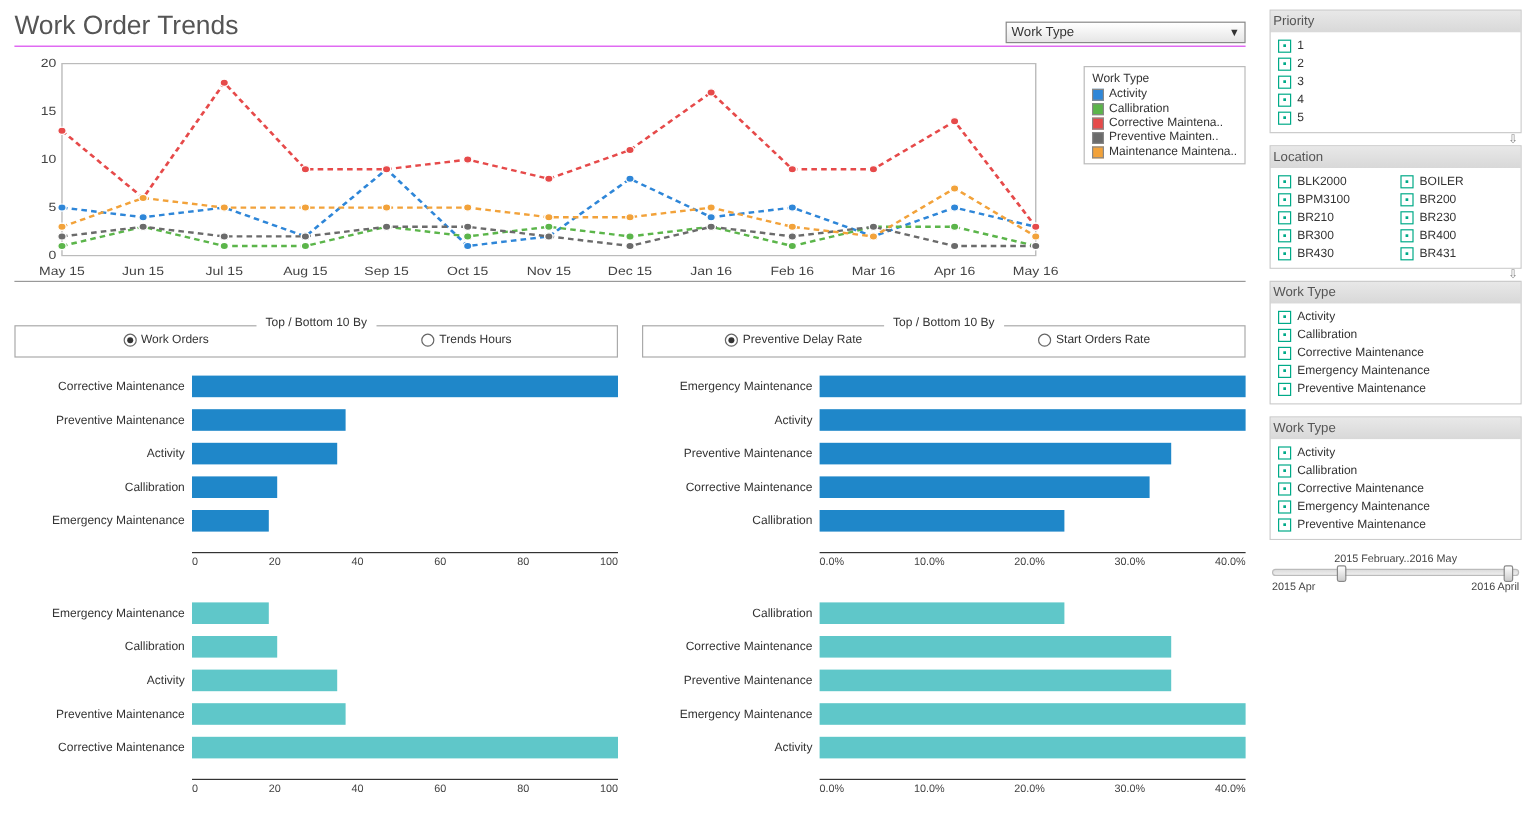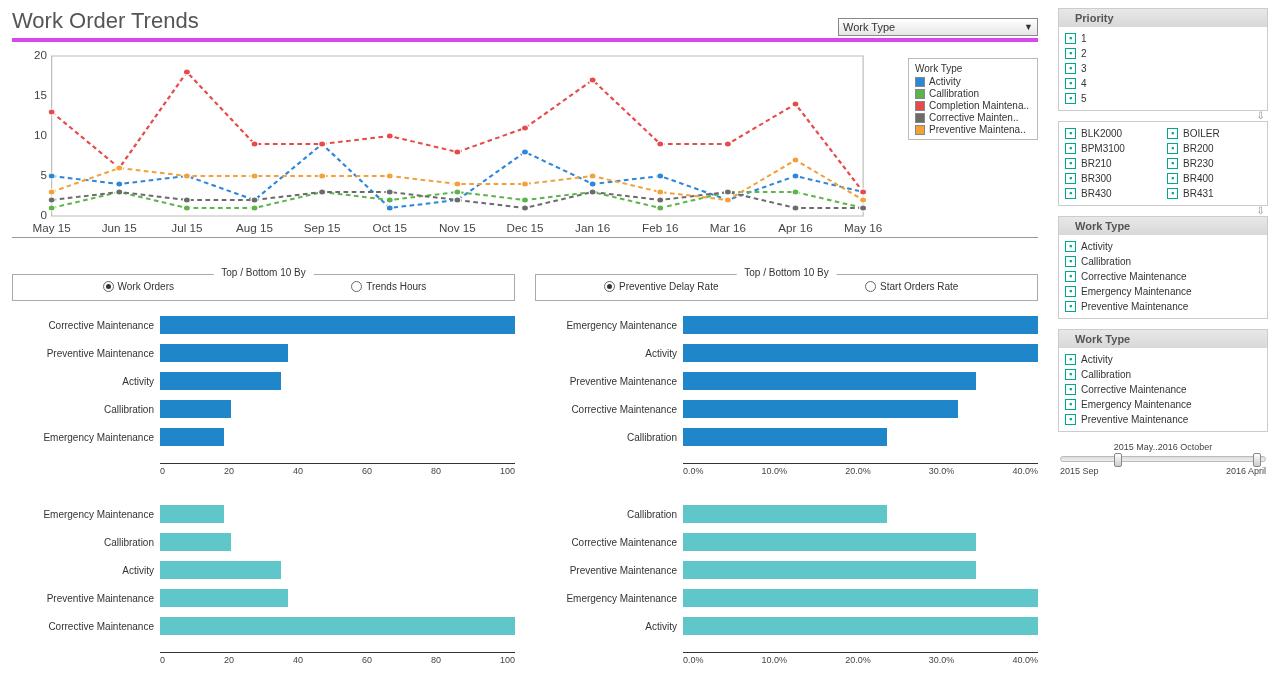--- a/index.html
+++ b/index.html
@@ -1,21 +1,21 @@
 <!DOCTYPE html>
 <html><head>
 <meta charset="utf-8">
 <style>
 *{box-sizing:border-box;margin:0;padding:0;font-family:Arial,Helvetica,sans-serif}
 body{background:#fff;color:#333;font-size:11px}
 .page{display:flex;gap:20px;padding:8px 12px}
 .main{flex:1;min-width:0}
 .sidebar{width:210px;flex-shrink:0}
 .title{font-size:22px;color:#555;font-weight:400;margin-bottom:2px}
-.top-row{display:flex;align-items:flex-end;justify-content:space-between;border-bottom:4px solid #d946ef;padding-bottom:2px}
+.top-row{display:flex;align-items:flex-end;justify-content:space-between;border-bottom:1px solid #d946ef;padding-bottom:2px}
 .dropdown{border:1px solid #888;background:linear-gradient(#fff,#e6e6e6);font-size:11px;padding:2px 4px;width:200px;display:flex;justify-content:space-between;align-items:center}
 .dropdown .caret{font-size:9px}
 .chart-wrap{position:relative;margin-top:6px;height:190px;border-bottom:1px solid #999}
 .legend{position:absolute;right:0;top:10px;border:1px solid #bbb;background:#fff;font-size:10px;padding:4px 6px;min-width:130px;z-index:5}
 .legend .lg-head{margin-bottom:2px}
 .legend .lg-item{display:flex;align-items:center;gap:4px;margin-top:1px}
 .sw{width:10px;height:10px;border:1px solid #888}
 .panels{display:flex;gap:20px;margin-top:36px}
 .panel{flex:1;min-width:0}
 .sel-box{border:1px solid #aaa;position:relative;margin-bottom:12px;padding:6px 0 8px 0;display:flex}
@@ -23,21 +23,21 @@
 .radio-opt{flex:1;text-align:center;font-size:10px;display:flex;align-items:center;justify-content:center;gap:4px}
 .radio{width:11px;height:11px;border:1px solid #666;border-radius:50%;display:inline-flex;align-items:center;justify-content:center}
 .radio.on::after{content:"";width:5px;height:5px;background:#333;border-radius:50%}
 .hbars{position:relative;height:150px}
 .hbar-row{display:flex;align-items:center;height:24px;margin-bottom:4px}
 .hbar-label{width:148px;text-align:right;padding-right:6px;font-size:10px;color:#333}
 .hbar-track{flex:1;position:relative;height:18px}
 .hbar-fill{height:100%}
 .xaxis{display:flex;margin-left:148px;font-size:9px;color:#444;justify-content:space-between;padding-top:2px;border-top:1px solid #333}
 .side-box{border:1px solid #ccc;background:#eee;margin-bottom:10px}
-.side-head{background:linear-gradient(#e8e8e8,#d8d8d8);padding:3px 16px;font-weight:700;color:#555;font-size:11px}
+.side-head{background:linear-gradient(#e8e8e8,#d8d8d8);padding:3px 2px;font-weight:400;color:#555;font-size:11px}
 .side-body{padding:4px 6px;background:#fff}
 .chk-row{display:flex;align-items:center;gap:5px;padding:2px 0;font-size:10px;color:#333}
 .chk{width:11px;height:11px;border:1px solid #0a8;display:inline-flex;align-items:center;justify-content:center;color:#0a8;font-size:9px;line-height:1}
 .two-col{display:grid;grid-template-columns:1fr 1fr;column-gap:8px}
 .expand{float:right;color:#888;font-size:10px;padding-right:2px}
 .slider{margin-top:6px}
 .slider-track{height:6px;background:linear-gradient(#ddd,#eee);border:1px solid #bbb;border-radius:3px;position:relative;margin:4px 2px}
 .slider-handle{position:absolute;top:-4px;width:8px;height:14px;background:linear-gradient(#fff,#ccc);border:1px solid #888;border-radius:2px}
 .slider-labels{display:flex;justify-content:space-between;font-size:9px;color:#444;padding:0 2px}
 .slider-range{text-align:center;font-size:9px;color:#444;margin-bottom:2px}
@@ -154,29 +154,29 @@
             <div class="lg-item">
               <span class="sw" style="background:#2e86d8"></span>
               <span>Activity</span>
             </div>
             <div class="lg-item">
               <span class="sw" style="background:#5bb54a"></span>
               <span>Callibration</span>
             </div>
             <div class="lg-item">
               <span class="sw" style="background:#e64a4a"></span>
-              <span>Completion Maintena..</span>
+              <span>Corrective Maintena..</span>
             </div>
             <div class="lg-item">
               <span class="sw" style="background:#6b6b6b"></span>
-              <span>Corrective Mainten..</span>
+              <span>Preventive Mainten..</span>
             </div>
             <div class="lg-item">
               <span class="sw" style="background:#f2a23a"></span>
-              <span>Preventive Maintena..</span>
+              <span>Maintenance Maintena..</span>
             </div>
           </div>
       </div>
     </div>
 
     <div class="panels">
       <div class="panel">
         <div class="sel-box">
           <div class="sel-title">Top / Bottom 10 By</div>
           <div class="radio-opt">
@@ -386,20 +386,21 @@
             <span>4</span>
           </div>
           <div class="chk-row">
             <span class="chk">▪</span>
             <span>5</span>
           </div>
         </div>
       <span class="expand">⇩</span>
     </div>
     <div class="side-box">
+      <div class="side-head">Location</div>
       <div class="side-body two-col" id="flt-location">
           <div class="chk-row">
             <span class="chk">▪</span>
             <span>BLK2000</span>
           </div>
           <div class="chk-row">
             <span class="chk">▪</span>
             <span>BOILER</span>
           </div>
           <div class="chk-row">
@@ -481,24 +482,24 @@
             <span class="chk">▪</span>
             <span>Emergency Maintenance</span>
           </div>
           <div class="chk-row">
             <span class="chk">▪</span>
             <span>Preventive Maintenance</span>
           </div>
         </div>
     </div>
     <div class="slider">
-      <div class="slider-range">2015 May..2016 October</div>
+      <div class="slider-range">2015 February..2016 May</div>
       <div class="slider-track">
         <div class="slider-handle" style="left:26%"></div>
         <div class="slider-handle" style="left:94%"></div>
       </div>
       <div class="slider-labels">
-        <span>2015 Sep</span>
+        <span>2015 Apr</span>
         <span>2016 April</span>
       </div>
     </div>
   </div>
 </div>
 
 </body></html>

